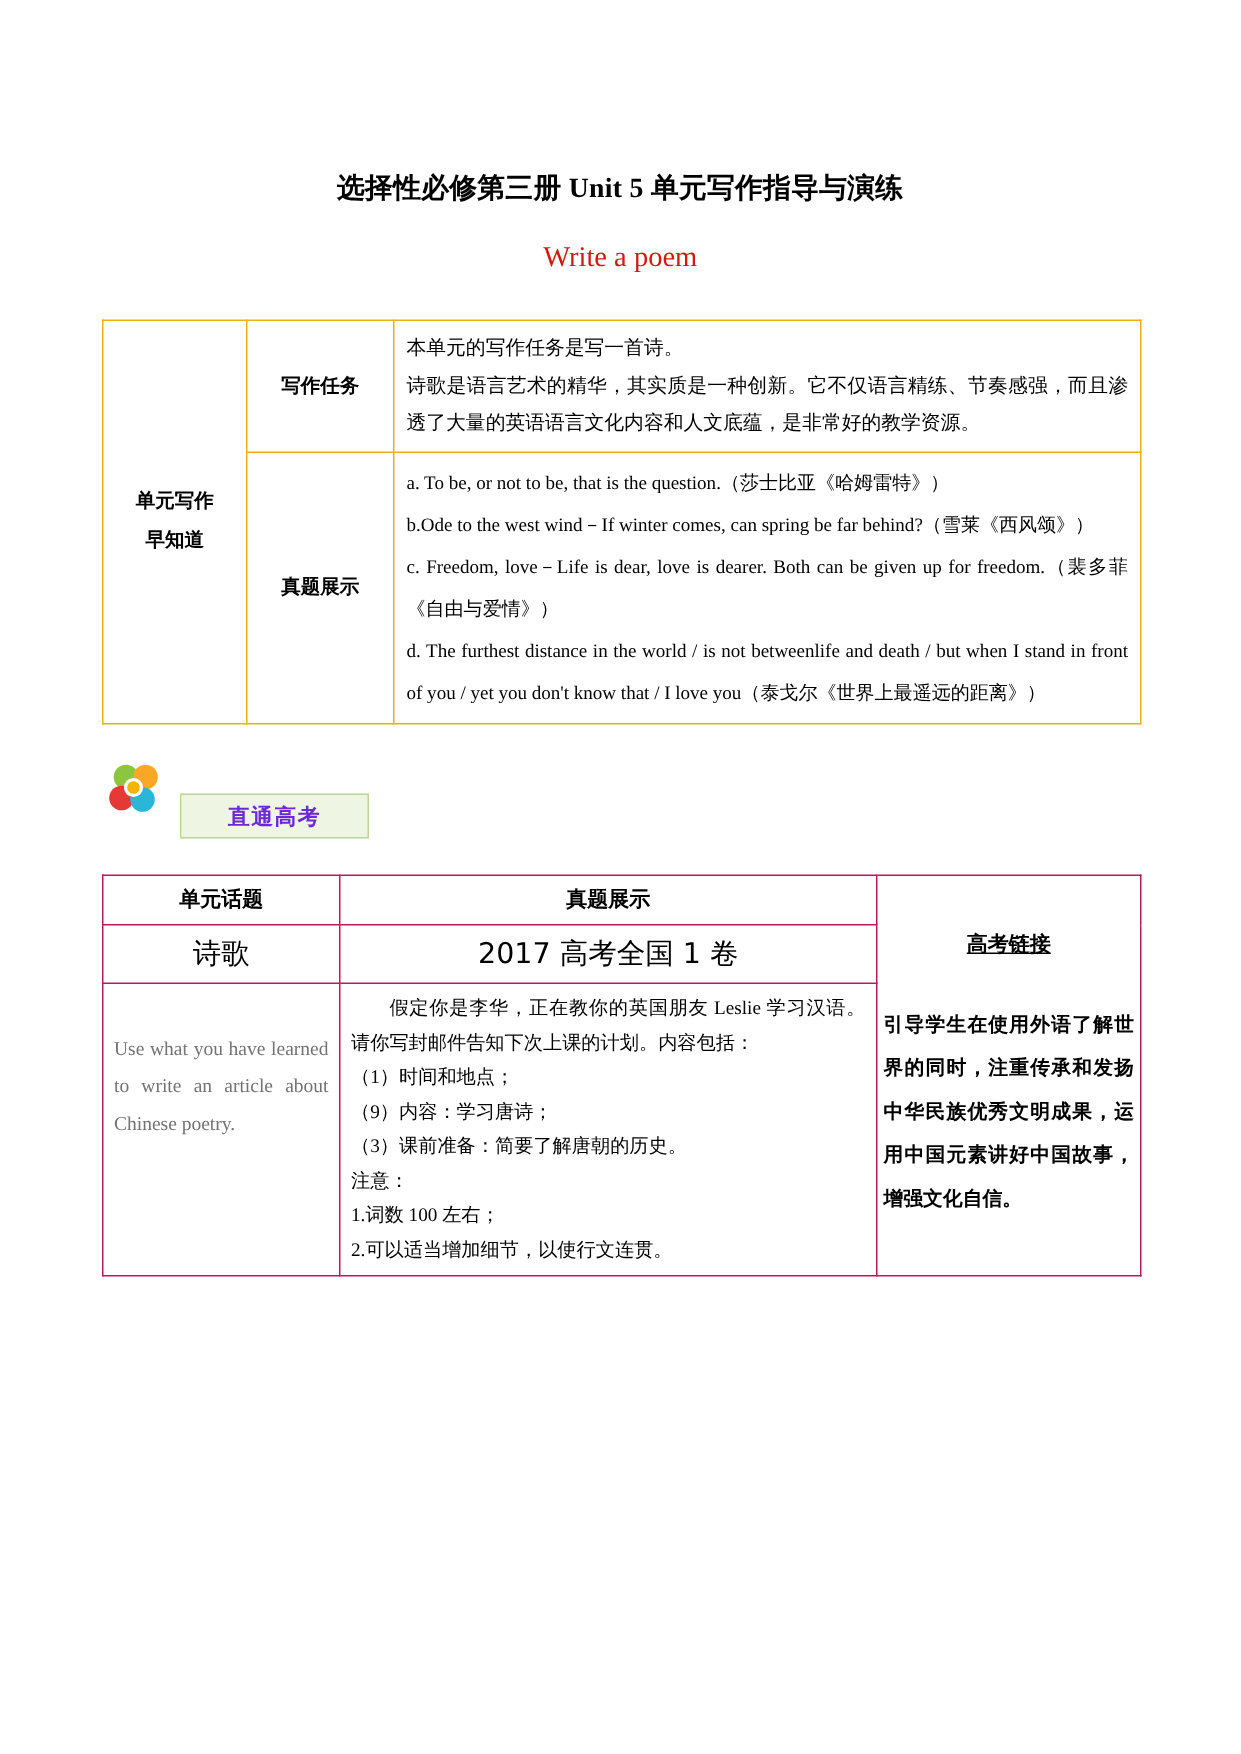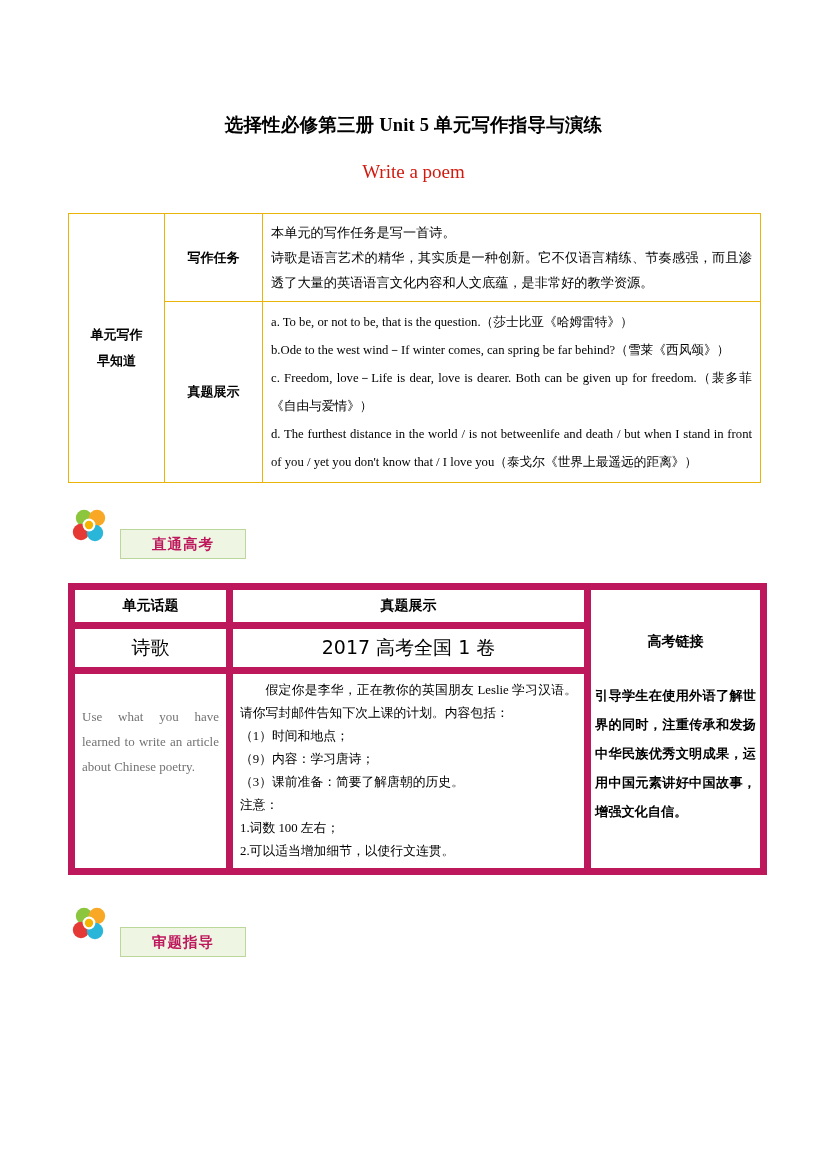--- a/index.html
+++ b/index.html
@@ -100,33 +100,33 @@
     background: #eef6e3;
     box-sizing: border-box;
     display: flex;
     align-items: center;
     justify-content: center;
   }
   .tagbox span {
     font-family: "DejaVu Sans", sans-serif;
     font-weight: bold;
     font-size: 14.5px;
-    color: #be185d;
+    color: #6d28d9;
     letter-spacing: 1px;
   }
 
   
   table.gk {
     border-collapse: collapse;
     table-layout: fixed;
     margin: 16px 0 0 68px;
     width: 692px;
   }
   table.gk td {
-    border: 7px solid #be185d;
+    border: 1px solid #be185d;
     vertical-align: top;
     padding: 5px 7px;
   }
   .gk-h {
     text-align: center;
     font-family: "DejaVu Sans", sans-serif;
     font-weight: bold;
     font-size: 14px;
     vertical-align: middle !important;
     padding: 7px 4px !important;
@@ -214,21 +214,21 @@
     <colgroup>
       <col class="gk-c1">
         <col class="gk-c2">
         <col class="gk-c3">
     </colgroup>
     <tbody>
       <tr>
         <td class="gk-h">单元话题</td>
         <td class="gk-h">真题展示</td>
         <td class="gk-h" rowspan="3">
-          <div style="padding-bottom: 8px;">高考链接</div>
+          <div style="padding-bottom: 8px; text-decoration: underline;">高考链接</div>
         <div style="font-weight: bold; font-size: 13.2px; line-height: 29px; text-align: justify; padding-top: 22px;">引导学生在使用外语了解世界的同时，注重传承和发扬中华民族优秀文明成果，运用中国元素讲好中国故事，增强文化自信。</div>
           </td>
       </tr>
       <tr>
         <td class="gk-sub">诗歌</td>
         <td class="gk-sub">2017 高考全国 1 卷</td>
       </tr>
       <tr>
         <td class="gk-en">Use what you have learned to write an article about Chinese poetry.</td>
         <td class="gk-task">
@@ -237,27 +237,14 @@
           <p>（9）内容：学习唐诗；</p>
           <p>（3）课前准备：简要了解唐朝的历史。</p>
           <p>注意：</p>
           <p>1.词数 100 左右；</p>
           <p>2.可以适当增加细节，以使行文连贯。</p>
         </td>
       </tr>
     </tbody>
   </table>
 
-  <div class="section" style="margin-top:44px;">
-    <svg class="flower" viewBox="0 0 46 46">
-      <circle cx="16" cy="13" r="8.2" fill="#8cc63f"></circle>
-      <circle cx="29" cy="13" r="8.2" fill="#f9a825"></circle>
-      <circle cx="13" cy="27" r="8.2" fill="#e53935"></circle>
-      <circle cx="27" cy="28" r="8.2" fill="#29b6d8"></circle>
-      <circle cx="21" cy="20" r="6.4" fill="#ffffff"></circle>
-      <circle cx="21" cy="20" r="4.2" fill="#f4b400"></circle>
-    </svg>
-    <div class="tagbox">
-      <span>审题指导</span>
-    </div>
-  </div>
 
 </div>
 
 </body></html>

